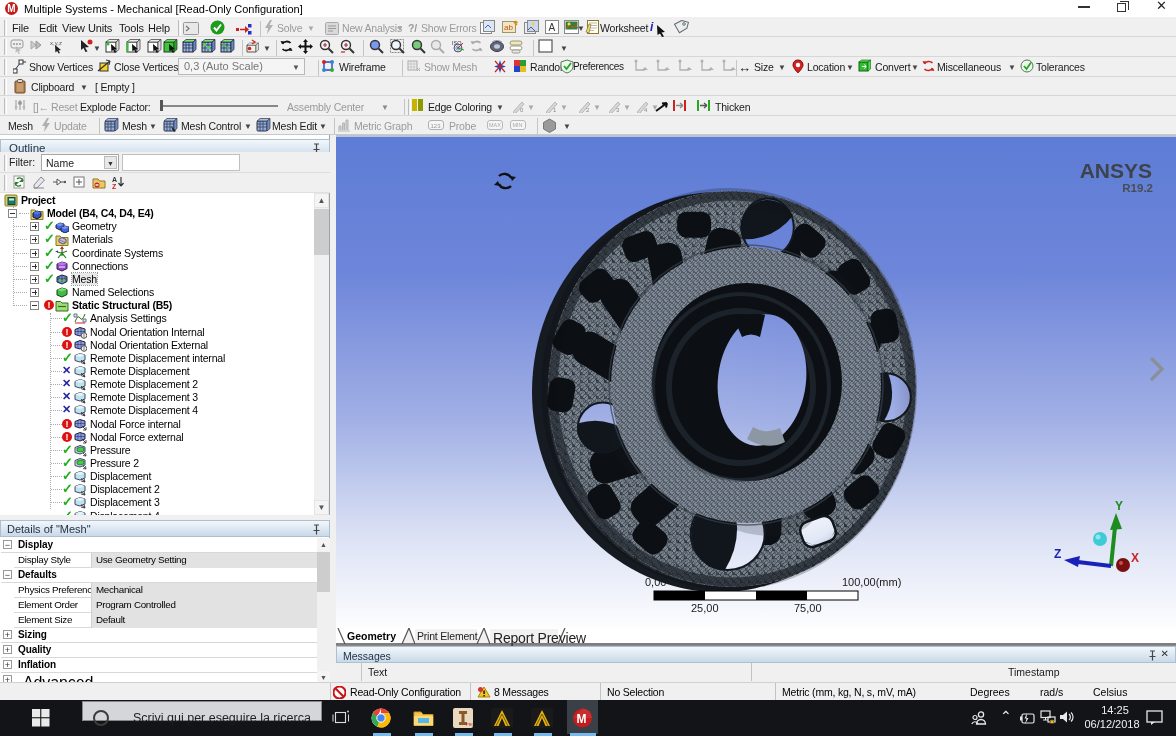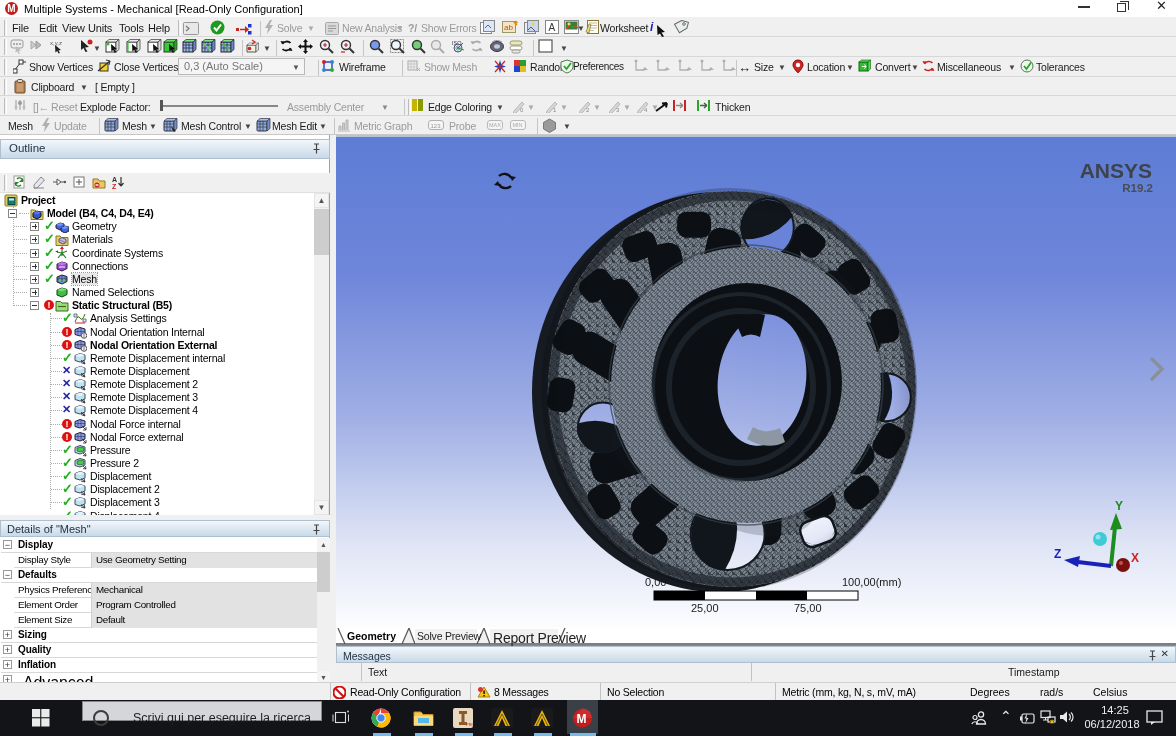--- a/index.html
+++ b/index.html
@@ -479,20 +479,26 @@
 <span class="abs vsep" style="left:534px;top:2px"></span>
 <span class="abs ic" style="left:542px;top:2px"><svg width="16" height="16" viewBox="0 0 16 16" style="" xmlns="http://www.w3.org/2000/svg">
         <path d="M7.5 1 L13.5 4.5 v6.5 L7.5 14.5 L1.5 11 V4.5 Z" fill="#9a9a9a" stroke="#777"></path>
       </svg></span>
 <span class="abs dd" style="left:563px;top:6px">▼</span>
 </div>
 <div class="abs" style="left:0;top:135px;width:330px;height:380px;background:#fff;border-right:1px solid #9aa4ad">
 <div class="abs titlebars" style="left:0;top:4px;width:330px;height:17px;font-size:11.5px;padding:2px 0 16px 8px">Outline<span class="abs" style="right:8px;top:3px"><svg width="9" height="11" viewBox="0 0 9 11" xmlns="http://www.w3.org/2000/svg">
           <path d="M2 1 h5 M4.5 1 v5.5 M1.5 6.5 h6 M4.5 6.5 v4" stroke="#444" stroke-width="1.2" fill="none"></path>
         </svg></span></div>
+<div class="abs" style="left:0;top:17px;width:330px;height:21px;background:#f0f0f0;border-bottom:1px solid #ddd">
+<span class="abs grip" style="left:2px;top:3px"></span>
+<span class="abs" style="left:9px;top:4px;font-size:10.5px;color:#222">Filter:</span>
+<span class="abs" style="left:41px;top:2px;width:78px;height:17px;background:#fff;border:1px solid #a8a8a8;font-size:10.5px;color:#222;padding:2px 0 0 4px">Name<span style="position:absolute;right:1px;top:1px;width:13px;height:13px;background:#e8e8e8;border:1px solid #bbb;font-size:7px;color:#333;text-align:center;line-height:13px">▼</span></span>
+<span class="abs" style="left:122px;top:2px;width:118px;height:17px;background:#fff;border:1px solid #c0c0c0"></span>
+</div>
 <div class="abs" style="left:0;top:38px;width:330px;height:20px;background:#f0f0f0;border-bottom:1px solid #e0e0e0">
 <span class="abs grip" style="left:2px;top:2px"></span>
 <span class="abs ic" style="left:12px;top:2px"><svg width="14" height="15" viewBox="0 0 14 15" style="" xmlns="http://www.w3.org/2000/svg">
           <rect x="2" y="1" width="10" height="12" fill="#fff" stroke="#999"></rect>
           <path d="M5 4 a3.5 3.5 0 0 1 6 2 M9 10 a3.5 3.5 0 0 1 -6 -2" stroke="#2a7f2a" stroke-width="1.4" fill="none"></path>
           <path d="M11 3 v4 h-4Z" fill="#2a7f2a"></path>
           <path d="M3 11 v-4 h4Z" fill="#2a7f2a"></path>
         </svg></span>
 <span class="abs ic" style="left:32px;top:2px"><svg width="14" height="15" viewBox="0 0 14 15" style="" xmlns="http://www.w3.org/2000/svg">
           <path d="M2 10 L9 2 l3.5 3 L5 13 H2 Z" fill="#e6e6f2" stroke="#888"></path>
@@ -629,21 +635,21 @@
       </svg></span>
 <span class="abs" style="left:90px;top:133px;font-size:10.5px;letter-spacing:-0.2px;font-weight:normal;color:#000;white-space:nowrap">Nodal Orientation Internal</span>
 <span class="abs" style="left:51px;top:152px;width:11px;height:1px;border-top:1px dotted #aaa"></span>
 <span class="abs" style="left:62px;top:147px;width:10px;height:10px;border-radius:5px;background:#dd1111;color:#fff;font-size:9px;font-weight:bold;text-align:center;line-height:10px">!</span>
 <span class="abs ic" style="left:73px;top:145px"><svg width="14" height="14" viewBox="0 0 14 14" style="" xmlns="http://www.w3.org/2000/svg">
         <path d="M2 4.5 L7 2.5 l5 1.5 v5 L7 11 L2 9.5Z" fill="#8899ee" stroke="#223"></path>
         <path d="M2 6.5 h10 M5 3.5 v6 M8 3 v6.5" stroke="#223" stroke-width="0.5"></path>
         <circle cx="11" cy="10.5" r="2.8" fill="#eee" stroke="#555"></circle>
         <path d="M11 8.5 v4" stroke="#555" stroke-width="0.7"></path>
       </svg></span>
-<span class="abs" style="left:90px;top:146px;font-size:10.5px;letter-spacing:-0.2px;font-weight:bold;color:#000;white-space:nowrap">Nodal Orientation External</span>
+<span class="abs" style="left:90px;top:146px;font-size:10.5px;letter-spacing:-0.2px;font-weight:normal;color:#000;white-space:nowrap">Nodal Orientation External</span>
 <span class="abs" style="left:51px;top:165px;width:11px;height:1px;border-top:1px dotted #aaa"></span>
 <span class="abs" style="left:62px;top:157px;color:#1faf1f;font-size:13px;font-weight:bold">✓</span>
 <span class="abs ic" style="left:73px;top:158px"><svg width="14" height="14" viewBox="0 0 14 14" style="" xmlns="http://www.w3.org/2000/svg">
         <path d="M2 4.5 L7 2.5 l5 1.5 v5 L7 11 L2 9.5Z" fill="#bde4ee" stroke="#446"></path>
         <path d="M2 4.5 L7 2.5 l5 1.5 L7 6Z" fill="#e4f4f8"></path>
         <path d="M8 9 l4 4 m-4 -1.5 l4 1.5 -1.5 -4" stroke="#333" stroke-width="0.9" fill="none"></path>
       </svg></span>
 <span class="abs" style="left:90px;top:159px;font-size:10.5px;letter-spacing:-0.2px;font-weight:normal;color:#000;white-space:nowrap">Remote Displacement internal</span>
 <span class="abs" style="left:51px;top:178px;width:11px;height:1px;border-top:1px dotted #aaa"></span>
 <span class="abs" style="left:62px;top:171px;color:#26269d;font-size:11px;font-weight:bold">✕</span>
@@ -934,21 +940,21 @@
 <svg width="840" height="18" viewBox="0 0 840 18" style="position:absolute;left:0;top:0" xmlns="http://www.w3.org/2000/svg">
 <path d="M2 0 L9 16" stroke="#555" stroke-width="1.2"></path>
 <path d="M66 16 L73 0 L79 16" stroke="#555" stroke-width="1.2" fill="#f1f1f1"></path>
 <rect x="79" y="1" width="62" height="15" fill="#f1f1f1"></rect>
 <path d="M141 16 L148 0 L154 16" stroke="#555" stroke-width="1.2" fill="#f1f1f1"></path>
 <rect x="154" y="1" width="68" height="15" fill="#f1f1f1"></rect>
 <path d="M222 16 L229 0" stroke="#555" stroke-width="1.2"></path>
 <path d="M0 16 h840" stroke="#555" stroke-width="1.5"></path>
 </svg>
 <span class="abs" style="left:11px;top:2px;font-size:10.5px;font-weight:bold;color:#000">Geometry</span>
-<span class="abs" style="left:81px;top:2px;font-size:10.5px;color:#222;letter-spacing:-0.2px">Solve Preview</span>
+<span class="abs" style="left:81px;top:2px;font-size:10.5px;color:#222;letter-spacing:-0.2px">Print Element</span>
 <span class="abs" style="left:157px;top:2px;font-size:14px;color:#222;letter-spacing:-0.2px">Report Preview</span>
 </div>
 <div class="abs titlebars" style="left:336px;top:646px;width:840px;height:17px;font-size:10.5px;padding:3px 0 0 6px">Messages
 <span class="abs" style="right:18px;top:3px"><svg width="9" height="11" viewBox="0 0 9 11" xmlns="http://www.w3.org/2000/svg">
         <path d="M2 1 h5 M4.5 1 v5.5 M1.5 6.5 h6 M4.5 6.5 v4" stroke="#444" stroke-width="1.2" fill="none"></path>
       </svg></span><span class="abs" style="right:6px;top:1px;font-size:10px;color:#333">✕</span></div>
 <div class="abs" style="left:336px;top:663px;width:840px;height:30px;background:#f0f0f0;border-bottom:1px solid #c8c8c8">
 <span class="cell" style="left:0;top:0;width:26px;height:18px"></span>
 <span class="cell" style="left:26px;top:0;width:390px;height:18px">Text</span>
 <span class="cell" style="left:666px;top:0;width:174px;height:18px;border-right:none">Timestamp</span>

